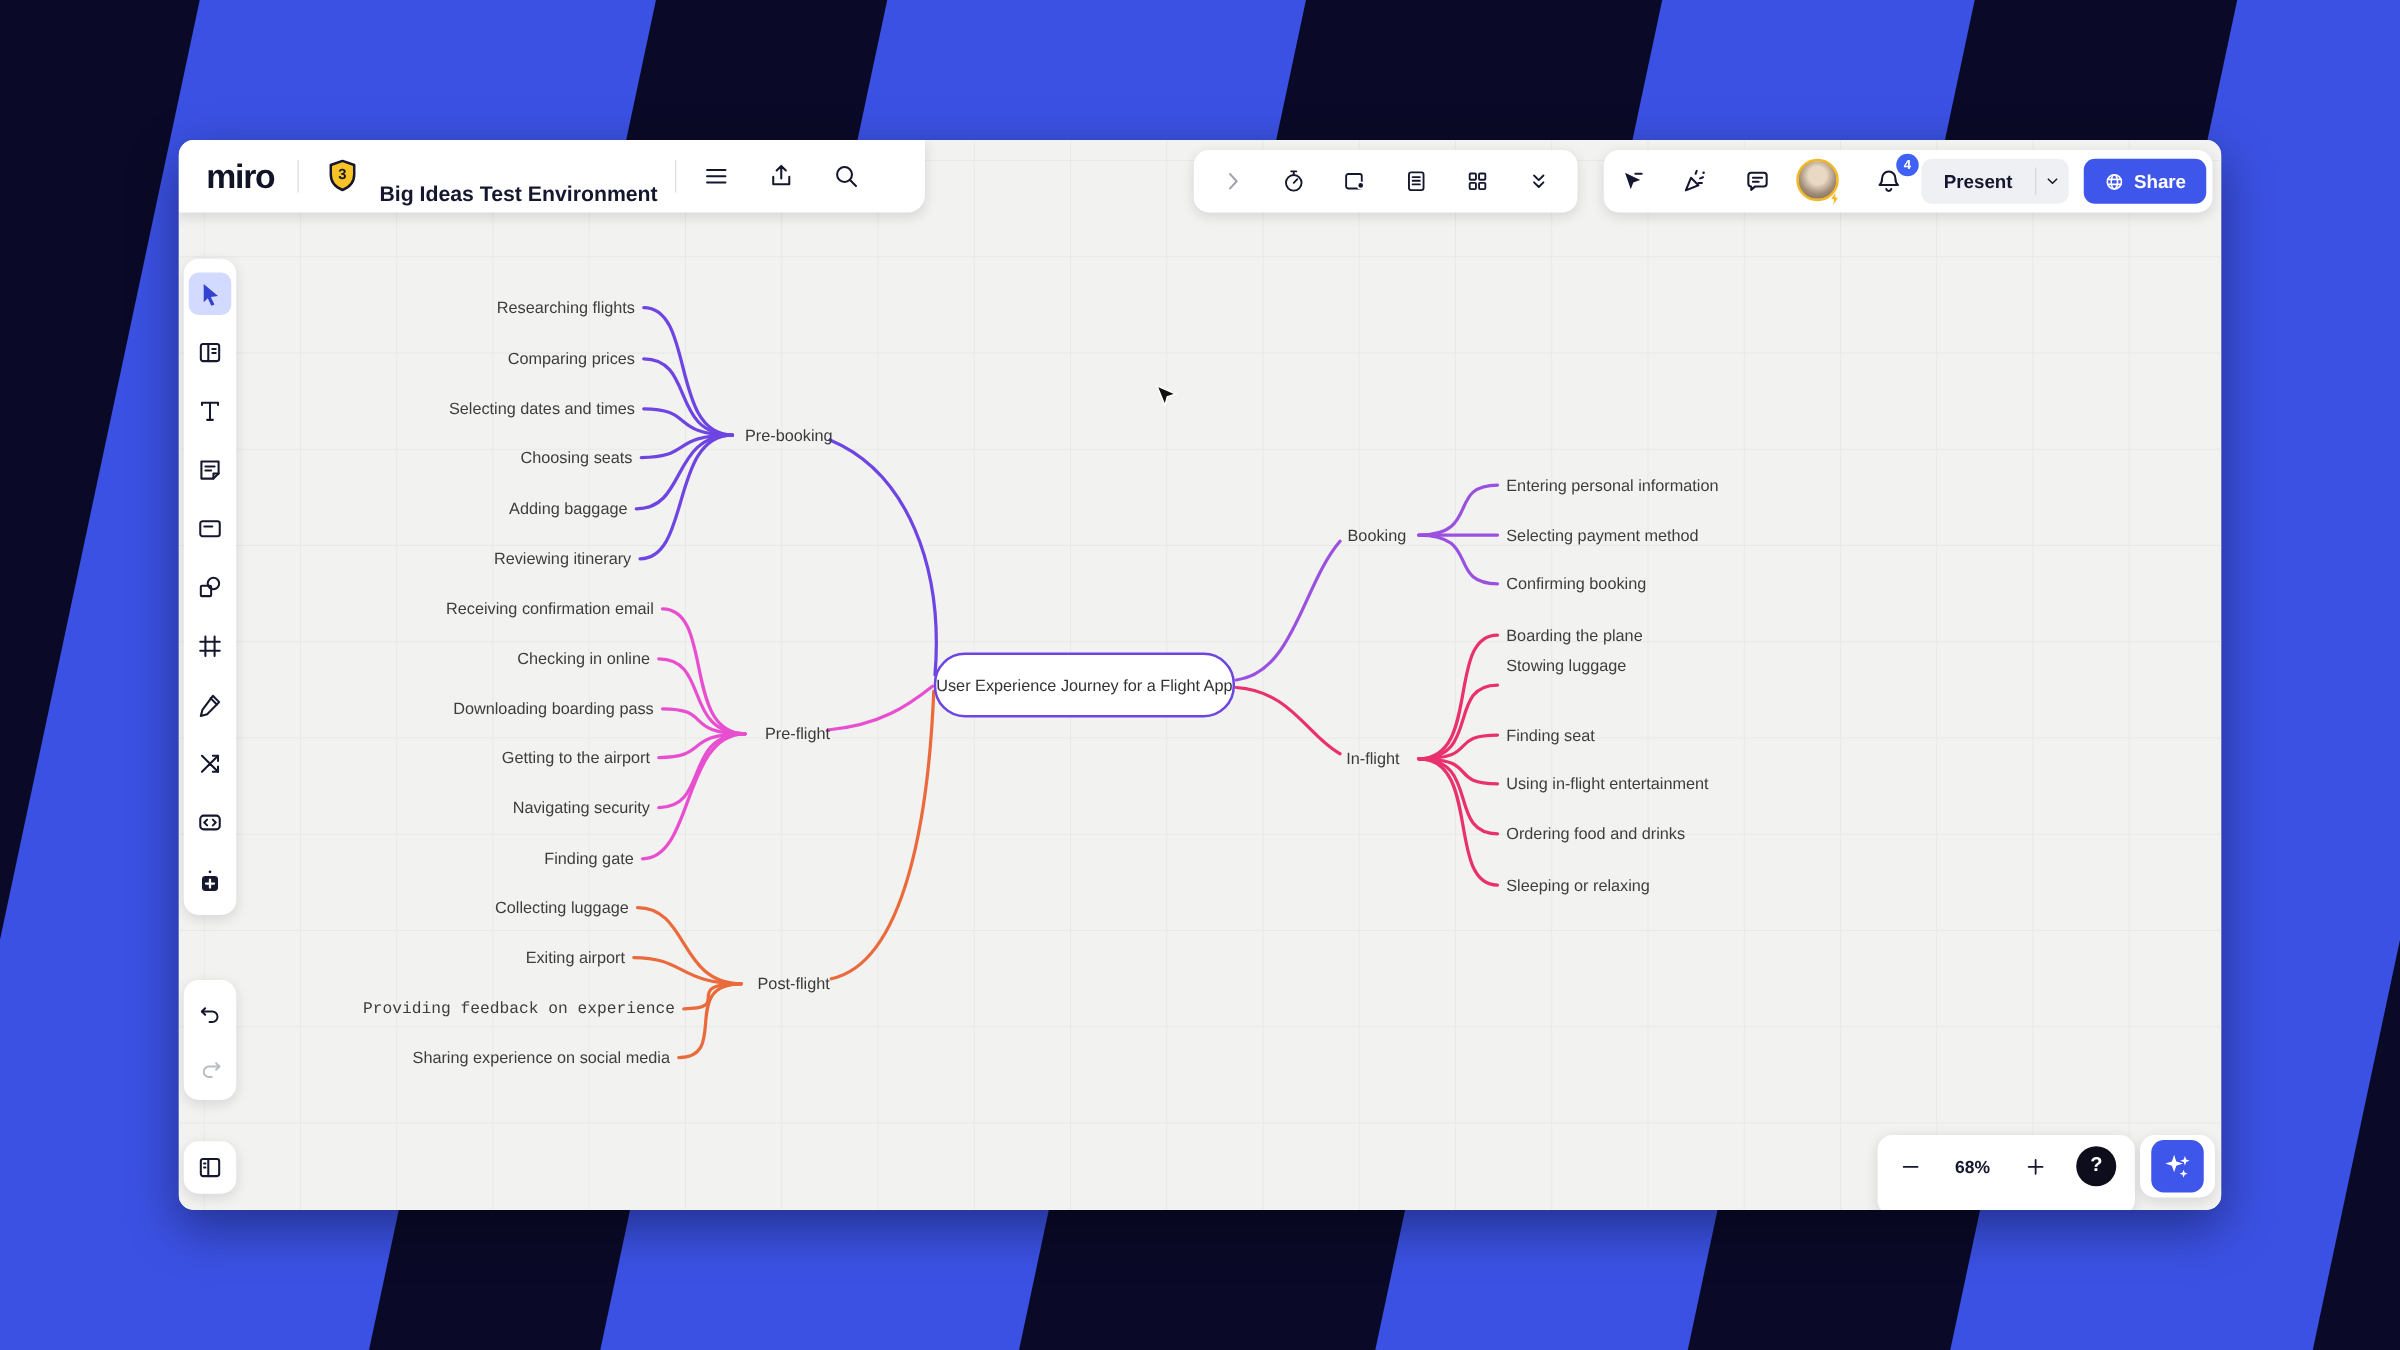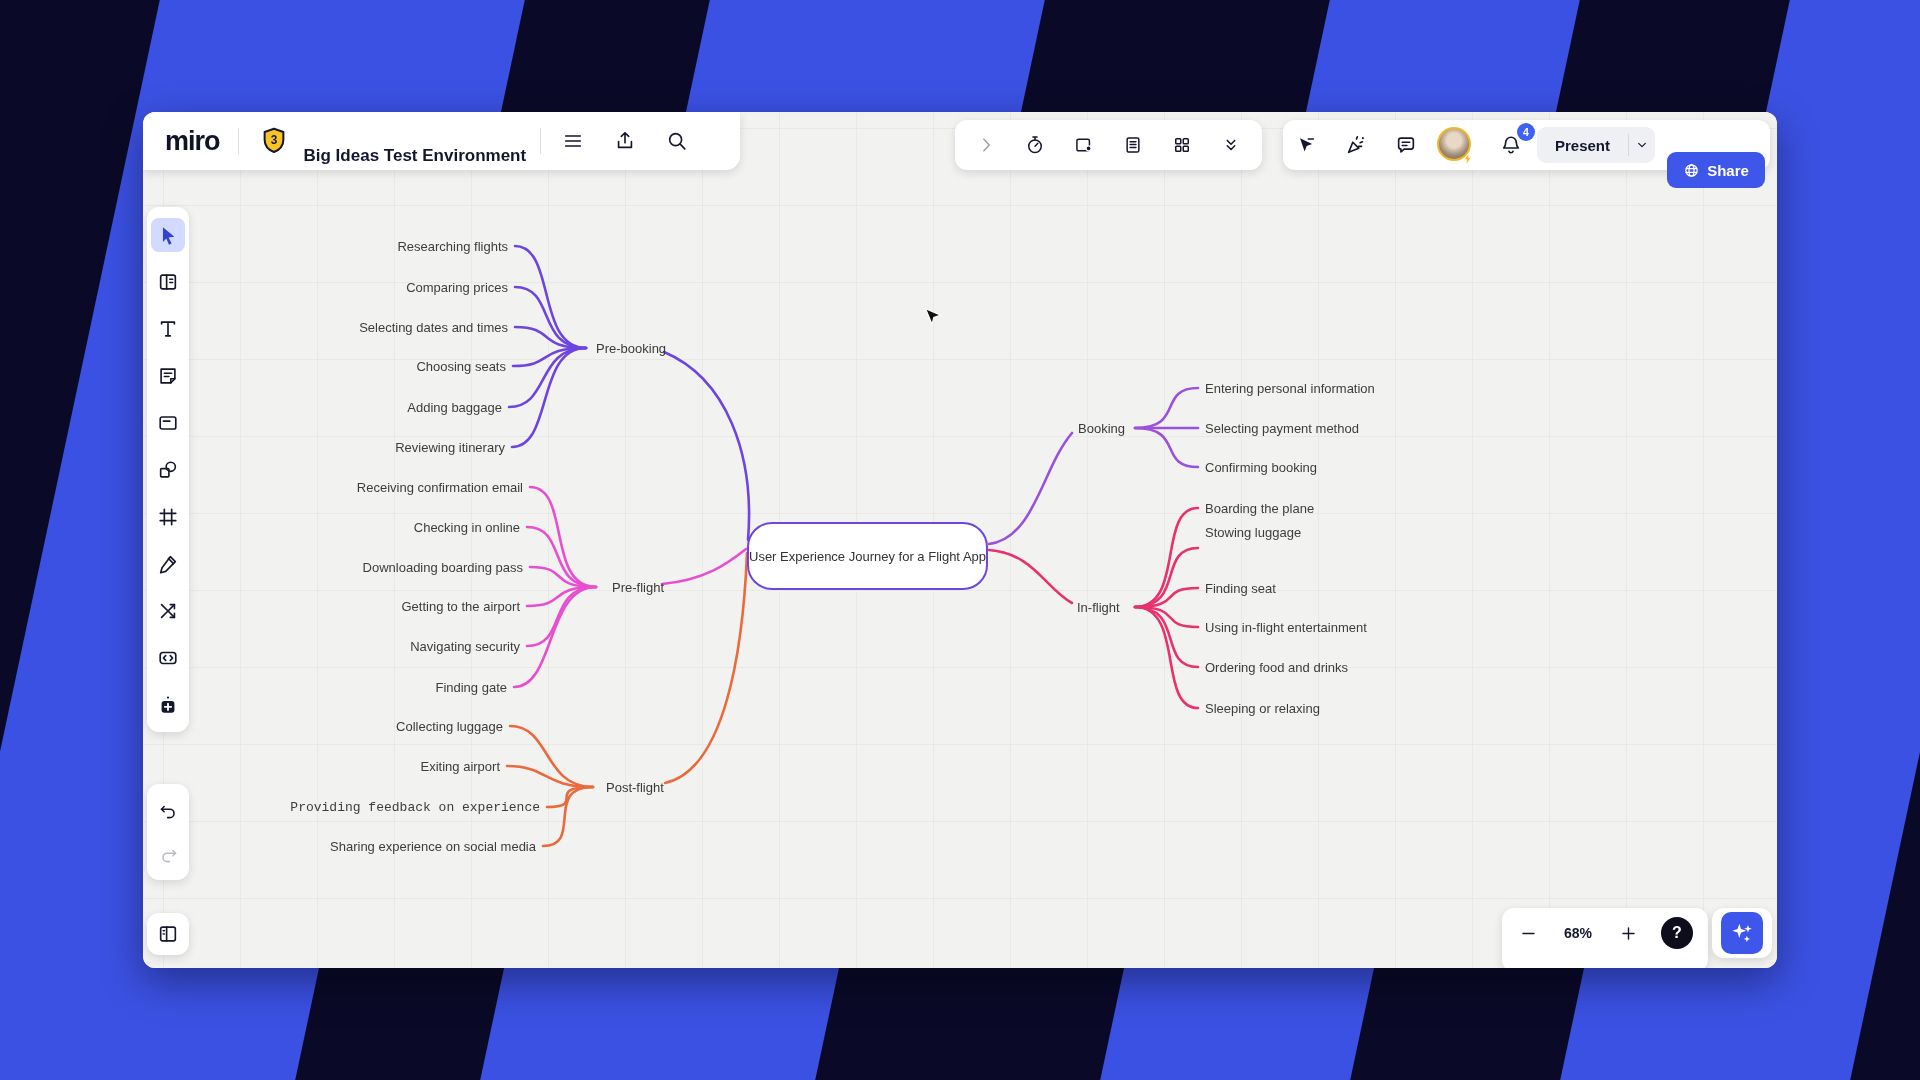--- a/index.html
+++ b/index.html
@@ -48,21 +48,21 @@
 
   .present-btn { position:absolute; left:254px; top:7px; width:118px; height:36px; background:#eef0f3;
                  border:none; border-radius:9px; display:flex; align-items:center; cursor:pointer; }
   .present-btn .lbl { flex:1; text-align:center; font-size:15px; font-weight:700; color:#15172e; }
   .present-btn .sep { width:1px; height:22px; background:#d7d9de; }
   .present-btn .chev { width:26px; display:flex; justify-content:center; color:#15172e; }
   .present-btn .chev svg { width:16px; height:16px; }
   .share-btn { position:absolute; left:384px; top:7px; width:98px; height:36px; border:none; cursor:pointer;
                background:var(--share-blue,#3f56eb); color:#fff; border-radius:9px;
                display:flex; align-items:center; justify-content:center; gap:7px;
-               font-size:15px; font-weight:700; font-family:inherit;margin-top:25px; }
+               font-size:15px; font-weight:700; font-family:inherit; }
   .share-btn svg { width:17px; height:17px; }
 
   .toolbar { left:4px; top:95px; width:42px; border-radius:12px; padding:4px 0; display:flex; flex-direction:column; align-items:center; }
   .tool { width:36px; height:47px; display:flex; align-items:center; justify-content:center; color:#15172e; cursor:pointer; }
   .tool .box { width:34px; height:34px; border-radius:8px; display:flex; align-items:center; justify-content:center; }
   .tool.selected .box { background:#d3daff; color:#3443cf; }
   .tool svg { width:22px; height:22px; }
   .history { left:4px; top:672px; width:42px; height:96px; border-radius:12px; display:flex; flex-direction:column; align-items:center; justify-content:center; }
   .frames-btn { left:4px; top:801px; width:42px; height:42px; border-radius:12px; display:flex; align-items:center; justify-content:center; color:#15172e; cursor:pointer; }
   .frames-btn svg { width:22px; height:22px; }
@@ -125,21 +125,21 @@
           <path d="M992,316 C1042,316 1014,316 1055,316" fill="none" stroke="#9b51e0" stroke-width="2.6" stroke-linecap="round"></path>
           <path d="M992,316 C1042,316 1014,355 1055,355" fill="none" stroke="#9b51e0" stroke-width="2.6" stroke-linecap="round"></path>
           <path d="M846,438 C890,441 903,477 929,491" fill="none" stroke="#e8316e" stroke-width="2.6" stroke-linecap="round"></path>
           <path d="M992,495 C1042,495 1014,396 1055,396" fill="none" stroke="#e8316e" stroke-width="2.6" stroke-linecap="round"></path>
           <path d="M992,495 C1042,495 1014,436 1055,436" fill="none" stroke="#e8316e" stroke-width="2.6" stroke-linecap="round"></path>
           <path d="M992,495 C1042,495 1014,476 1055,476" fill="none" stroke="#e8316e" stroke-width="2.6" stroke-linecap="round"></path>
           <path d="M992,495 C1042,495 1014,515 1055,515" fill="none" stroke="#e8316e" stroke-width="2.6" stroke-linecap="round"></path>
           <path d="M992,495 C1042,495 1014,555 1055,555" fill="none" stroke="#e8316e" stroke-width="2.6" stroke-linecap="round"></path>
           <path d="M992,495 C1042,495 1014,596 1055,596" fill="none" stroke="#e8316e" stroke-width="2.6" stroke-linecap="round"></path>
         </svg>
-      <div class="mm-center" id="mm-center" style="left: 604px; top: 410px; width: 241px; height: 68px; border-color: rgb(110, 69, 226);">User Experience Journey for a Flight App</div>
+      <div class="mm-center" id="mm-center" style="left: 604px; top: 410px; width: 241px; height: 52px; border-color: rgb(110, 69, 226);">User Experience Journey for a Flight App</div>
       <div id="mm-labels">
           <div class="mm-label" style="top: 134px; right: 1269px; text-align: right;">Researching flights</div>
           <div class="mm-label" style="top: 175px; right: 1269px; text-align: right;">Comparing prices</div>
           <div class="mm-label" style="top: 215px; right: 1269px; text-align: right;">Selecting dates and times</div>
           <div class="mm-label" style="top: 254px; right: 1271px; text-align: center;">Choosing seats</div>
           <div class="mm-label" style="top: 295px; right: 1275px; text-align: right;">Adding baggage</div>
           <div class="mm-label" style="top: 335px; right: 1272px; text-align: right;">Reviewing itinerary</div>
           <div class="mm-label mm-branch" style="left: 453px; top: 236px;">Pre-booking</div>
           <div class="mm-label" style="top: 375px; right: 1254px; text-align: right;">Receiving confirmation email</div>
           <div class="mm-label" style="top: 415px; right: 1257px; text-align: right;">Checking in online</div>

